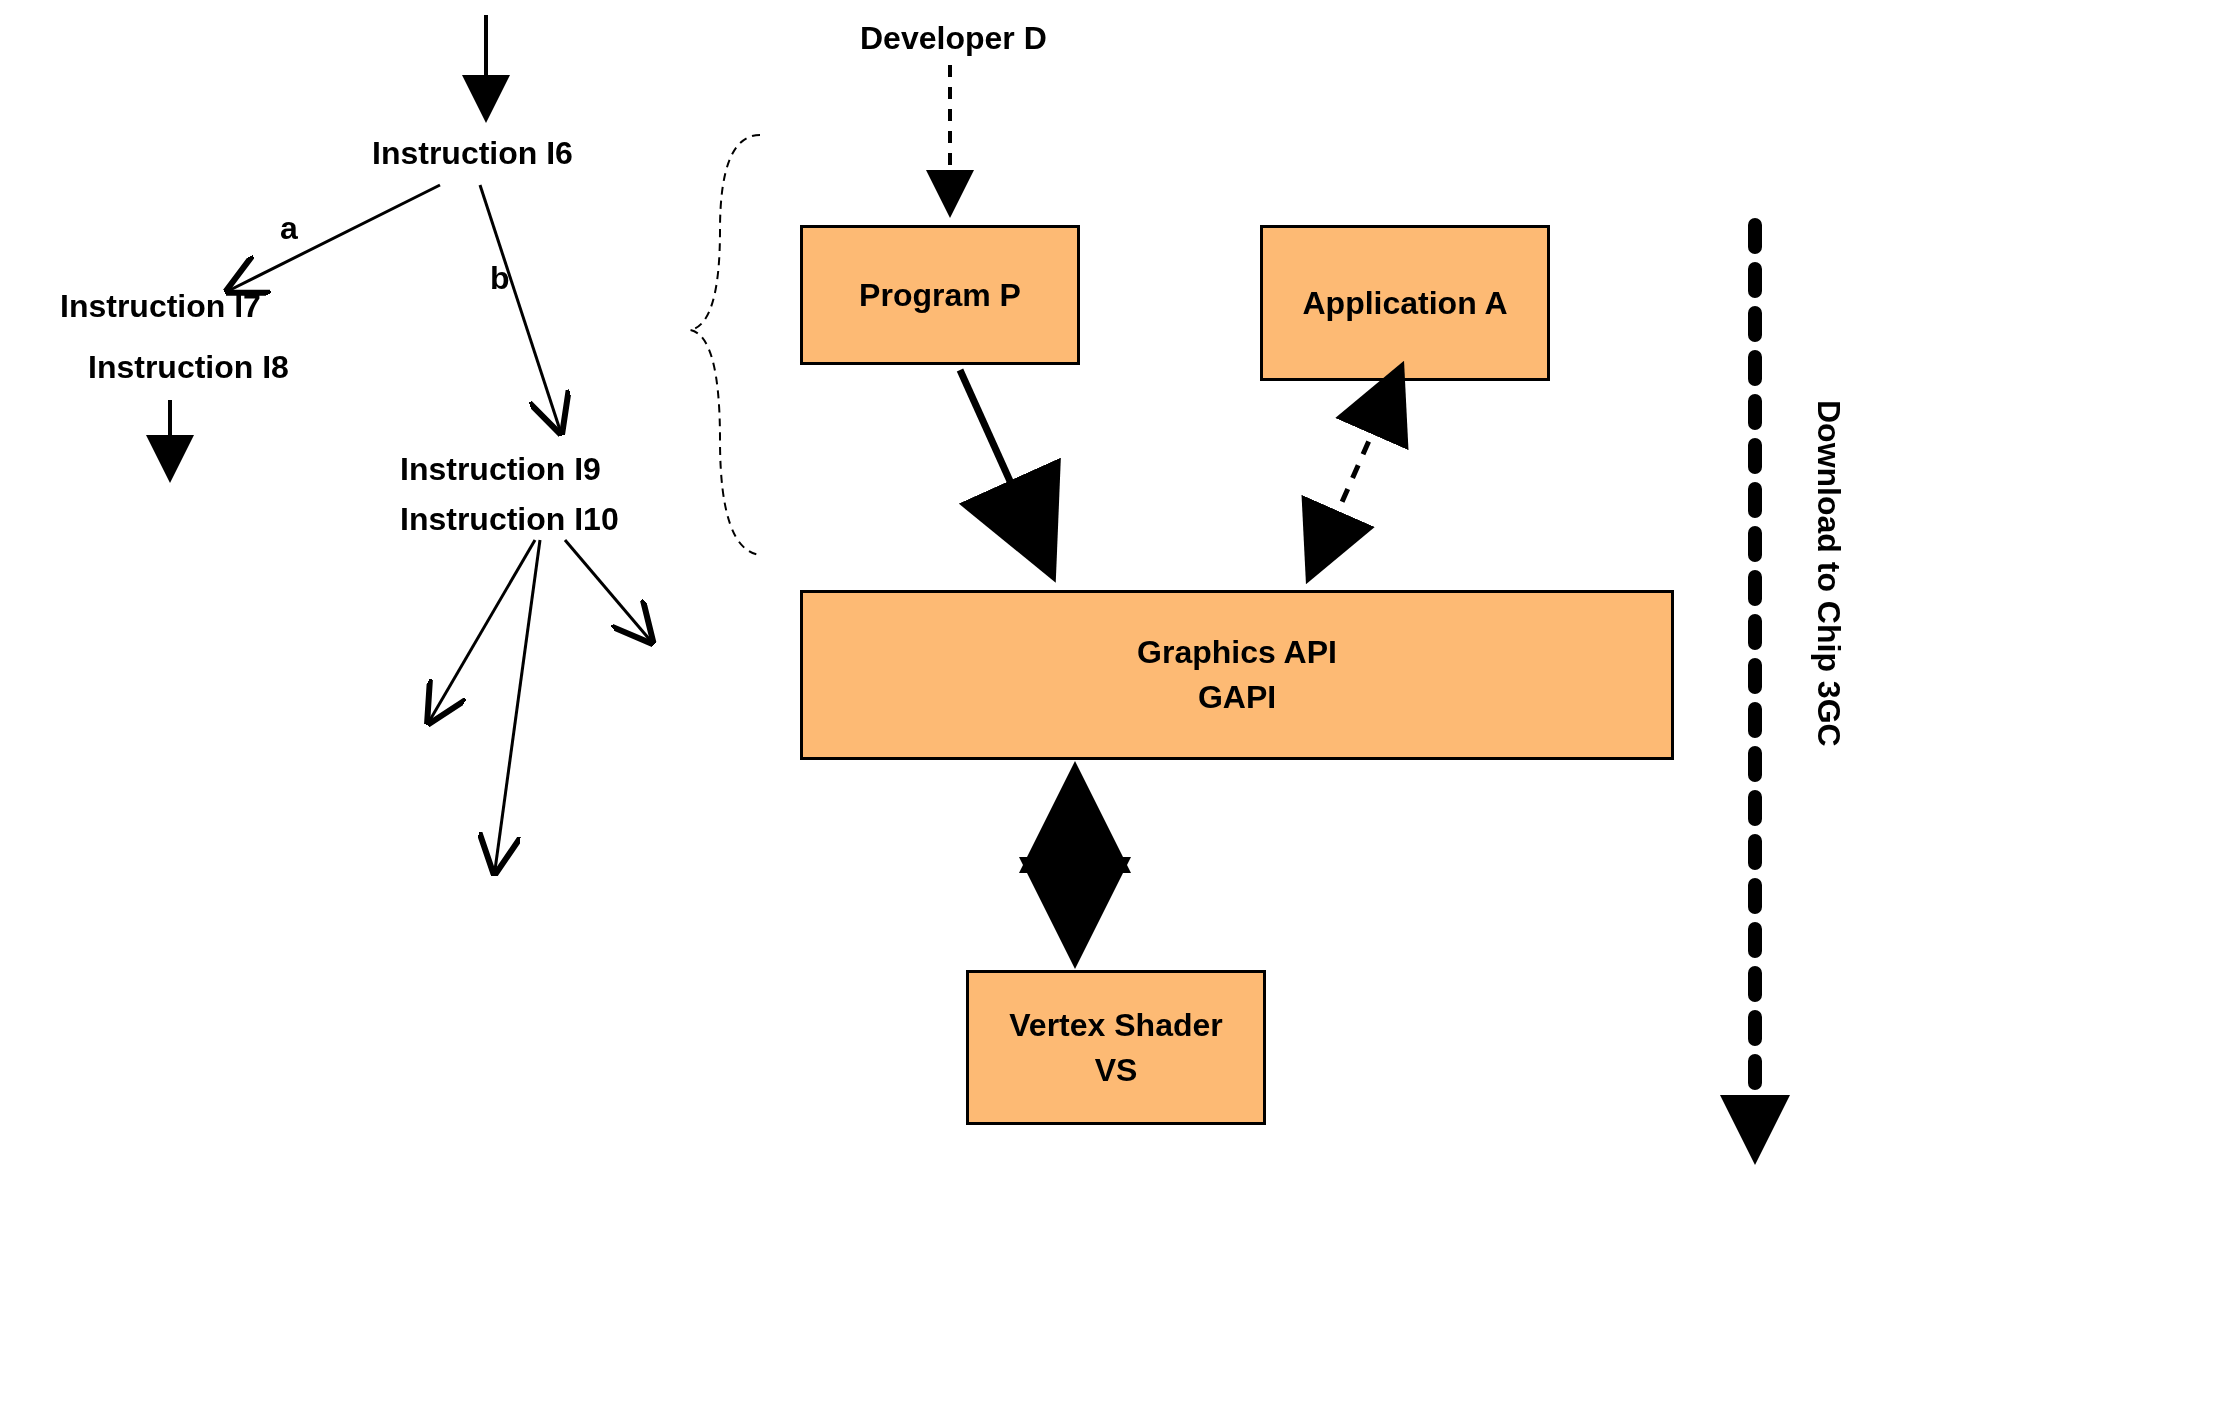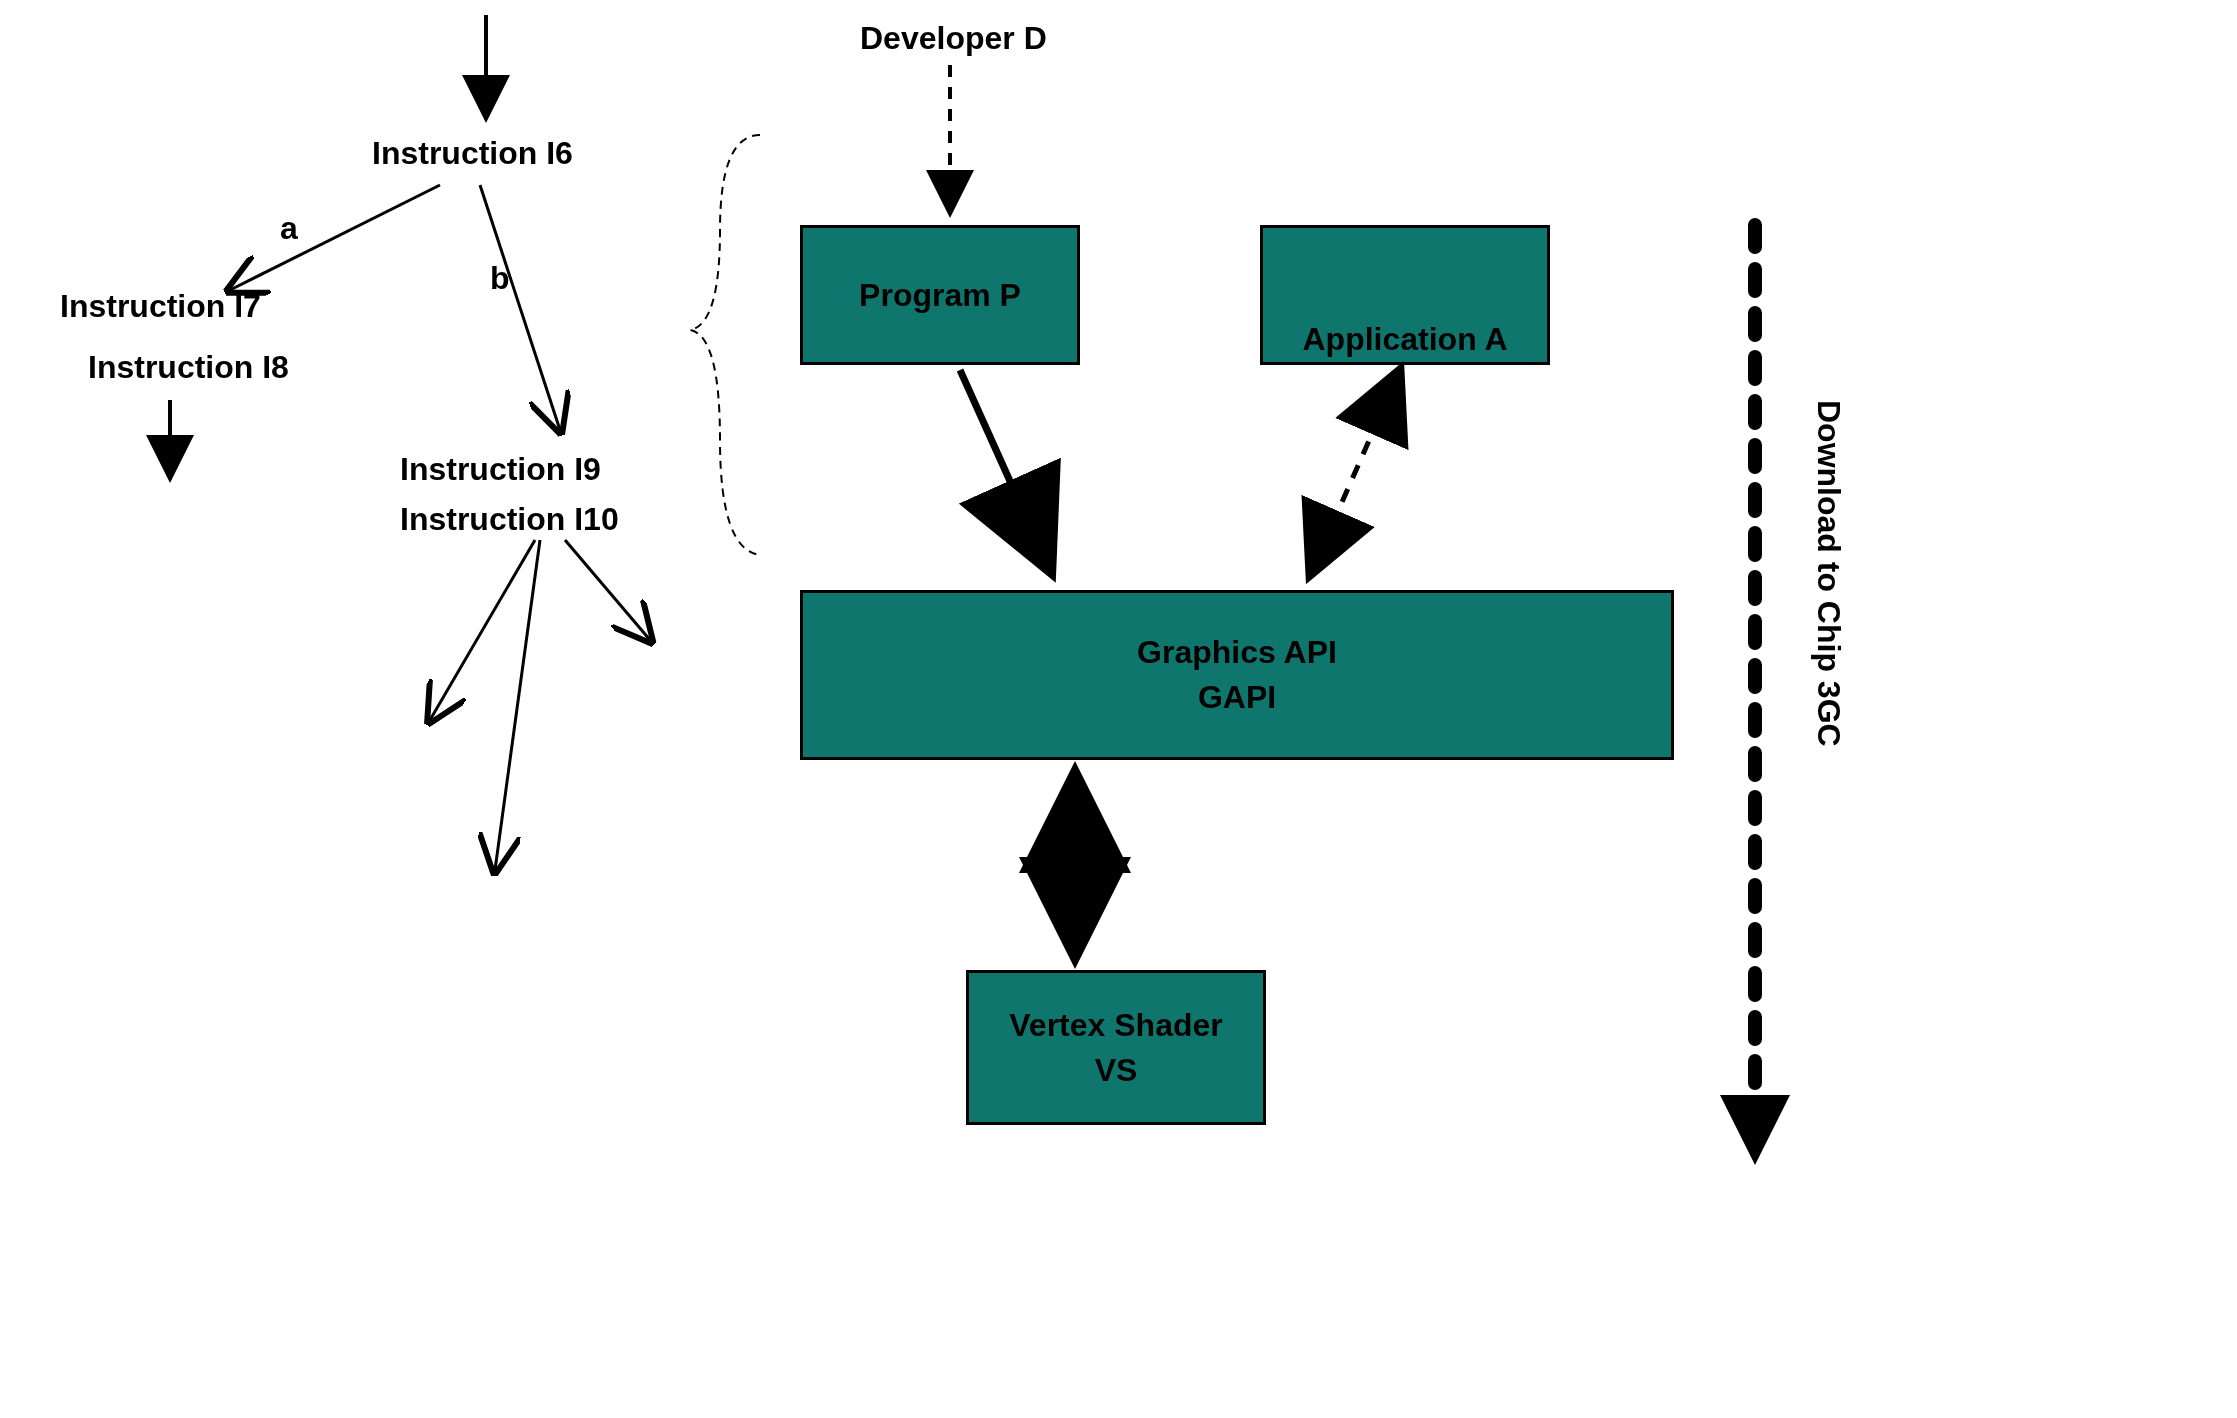--- a/index.html
+++ b/index.html
@@ -13,21 +13,21 @@
     }
     .label {
       position: absolute;
       font-size: 32px;
       font-weight: bold;
       white-space: nowrap;
     }
     .box {
       position: absolute;
       border: 3px solid black;
-      background: #0f766e;
+      background: #fdba74;
       display: flex;
       flex-direction: column;
       align-items: center;
       justify-content: center;
       font-size: 32px;
       font-weight: bold;
       text-align: center;
       line-height: 1.4;
     }
     svg {
@@ -56,21 +56,21 @@
 <div class="label" style="left: 60px; top: 349px; margin-left: 28px;">Instruction I8</div>
 <div class="label" style="left: 400px; top: 440px; margin-top: 11px;">Instruction I9</div>
 <div class="label" style="left: 400px; top: 485px; margin-top: 16px;">Instruction I10</div>
 
 <div class="label" style="left: 860px; top: 20px;">Developer D</div>
 
 <div class="box" style="left: 800px; top: 225px; width: 280px; height: 140px;">
   <span>Program P</span>
 </div>
 
-<div class="box" style="left: 1260px; top: 225px; width: 290px; height: 140px; justify-content: flex-end;">
+<div class="box" style="left: 1260px; top: 225px; width: 290px; height: 156px;">
   <span>Application A</span>
 </div>
 
 <div class="box" style="left: 800px; top: 590px; width: 874px; height: 170px;">
   <span>Graphics API</span>
   <span>GAPI</span>
 </div>
 
 <div class="box" style="left: 925px; top: 970px; width: 300px; height: 155px; margin-left: 41px;">
   <span>Vertex Shader</span>

